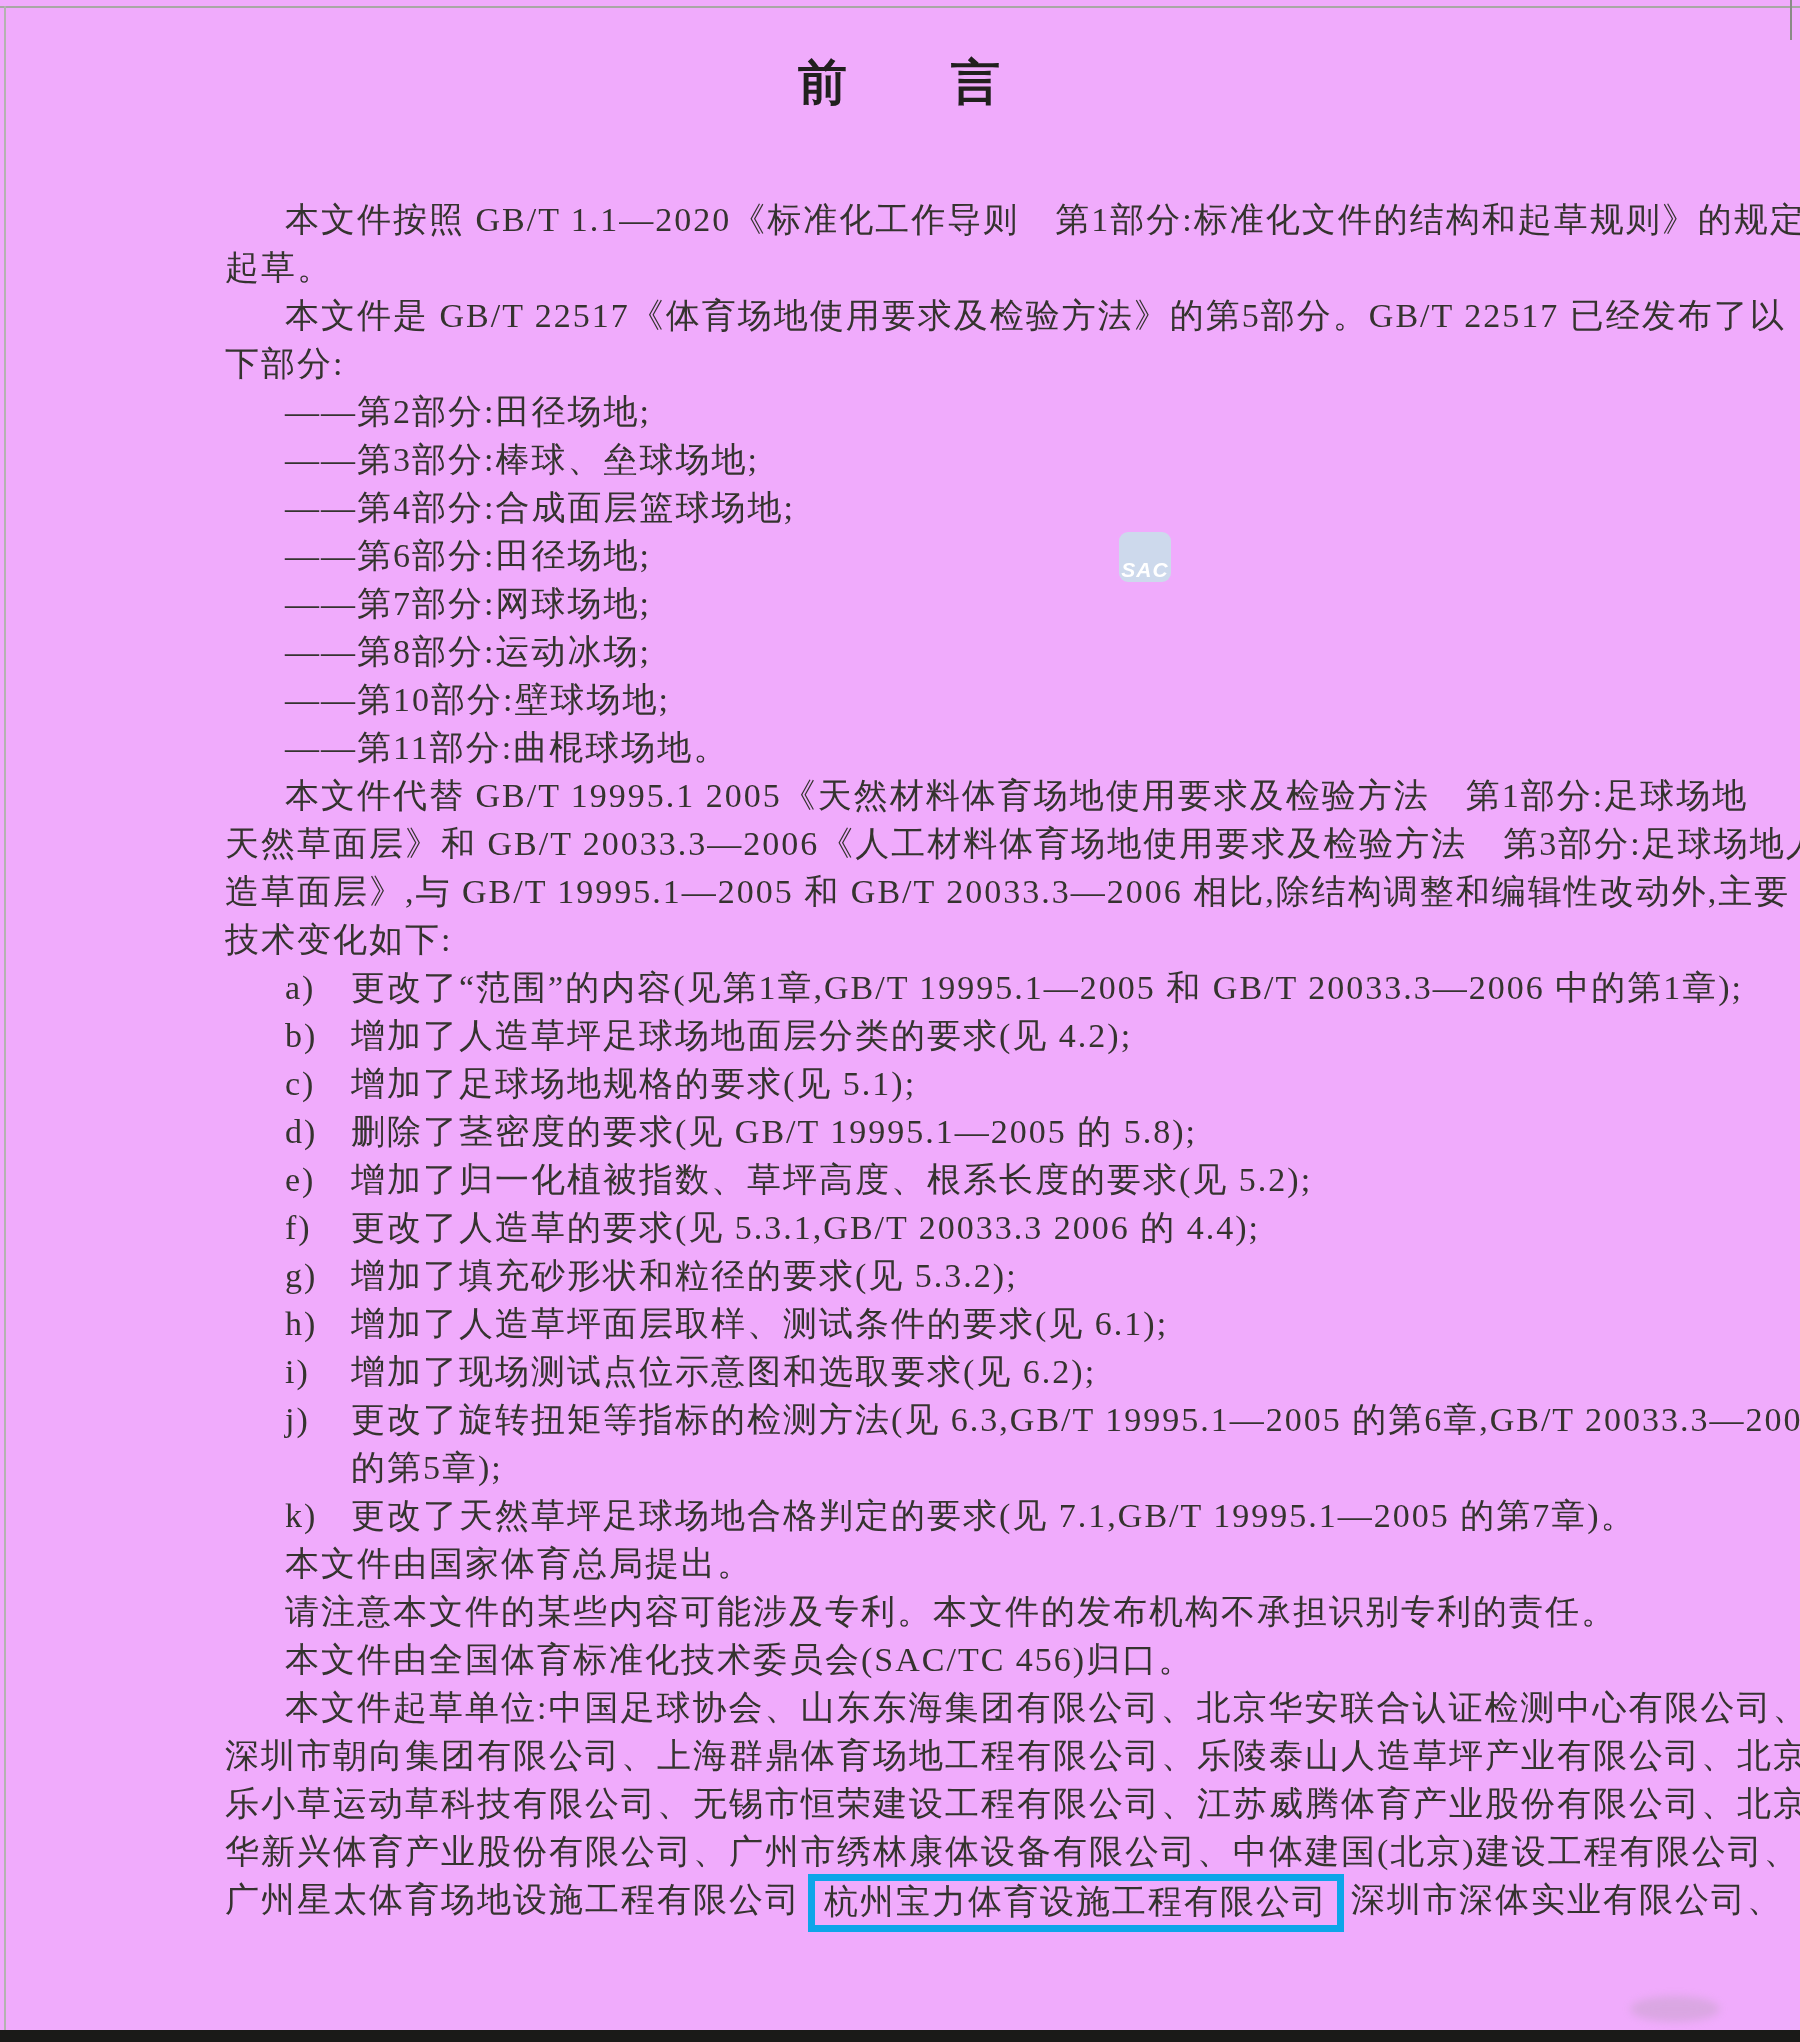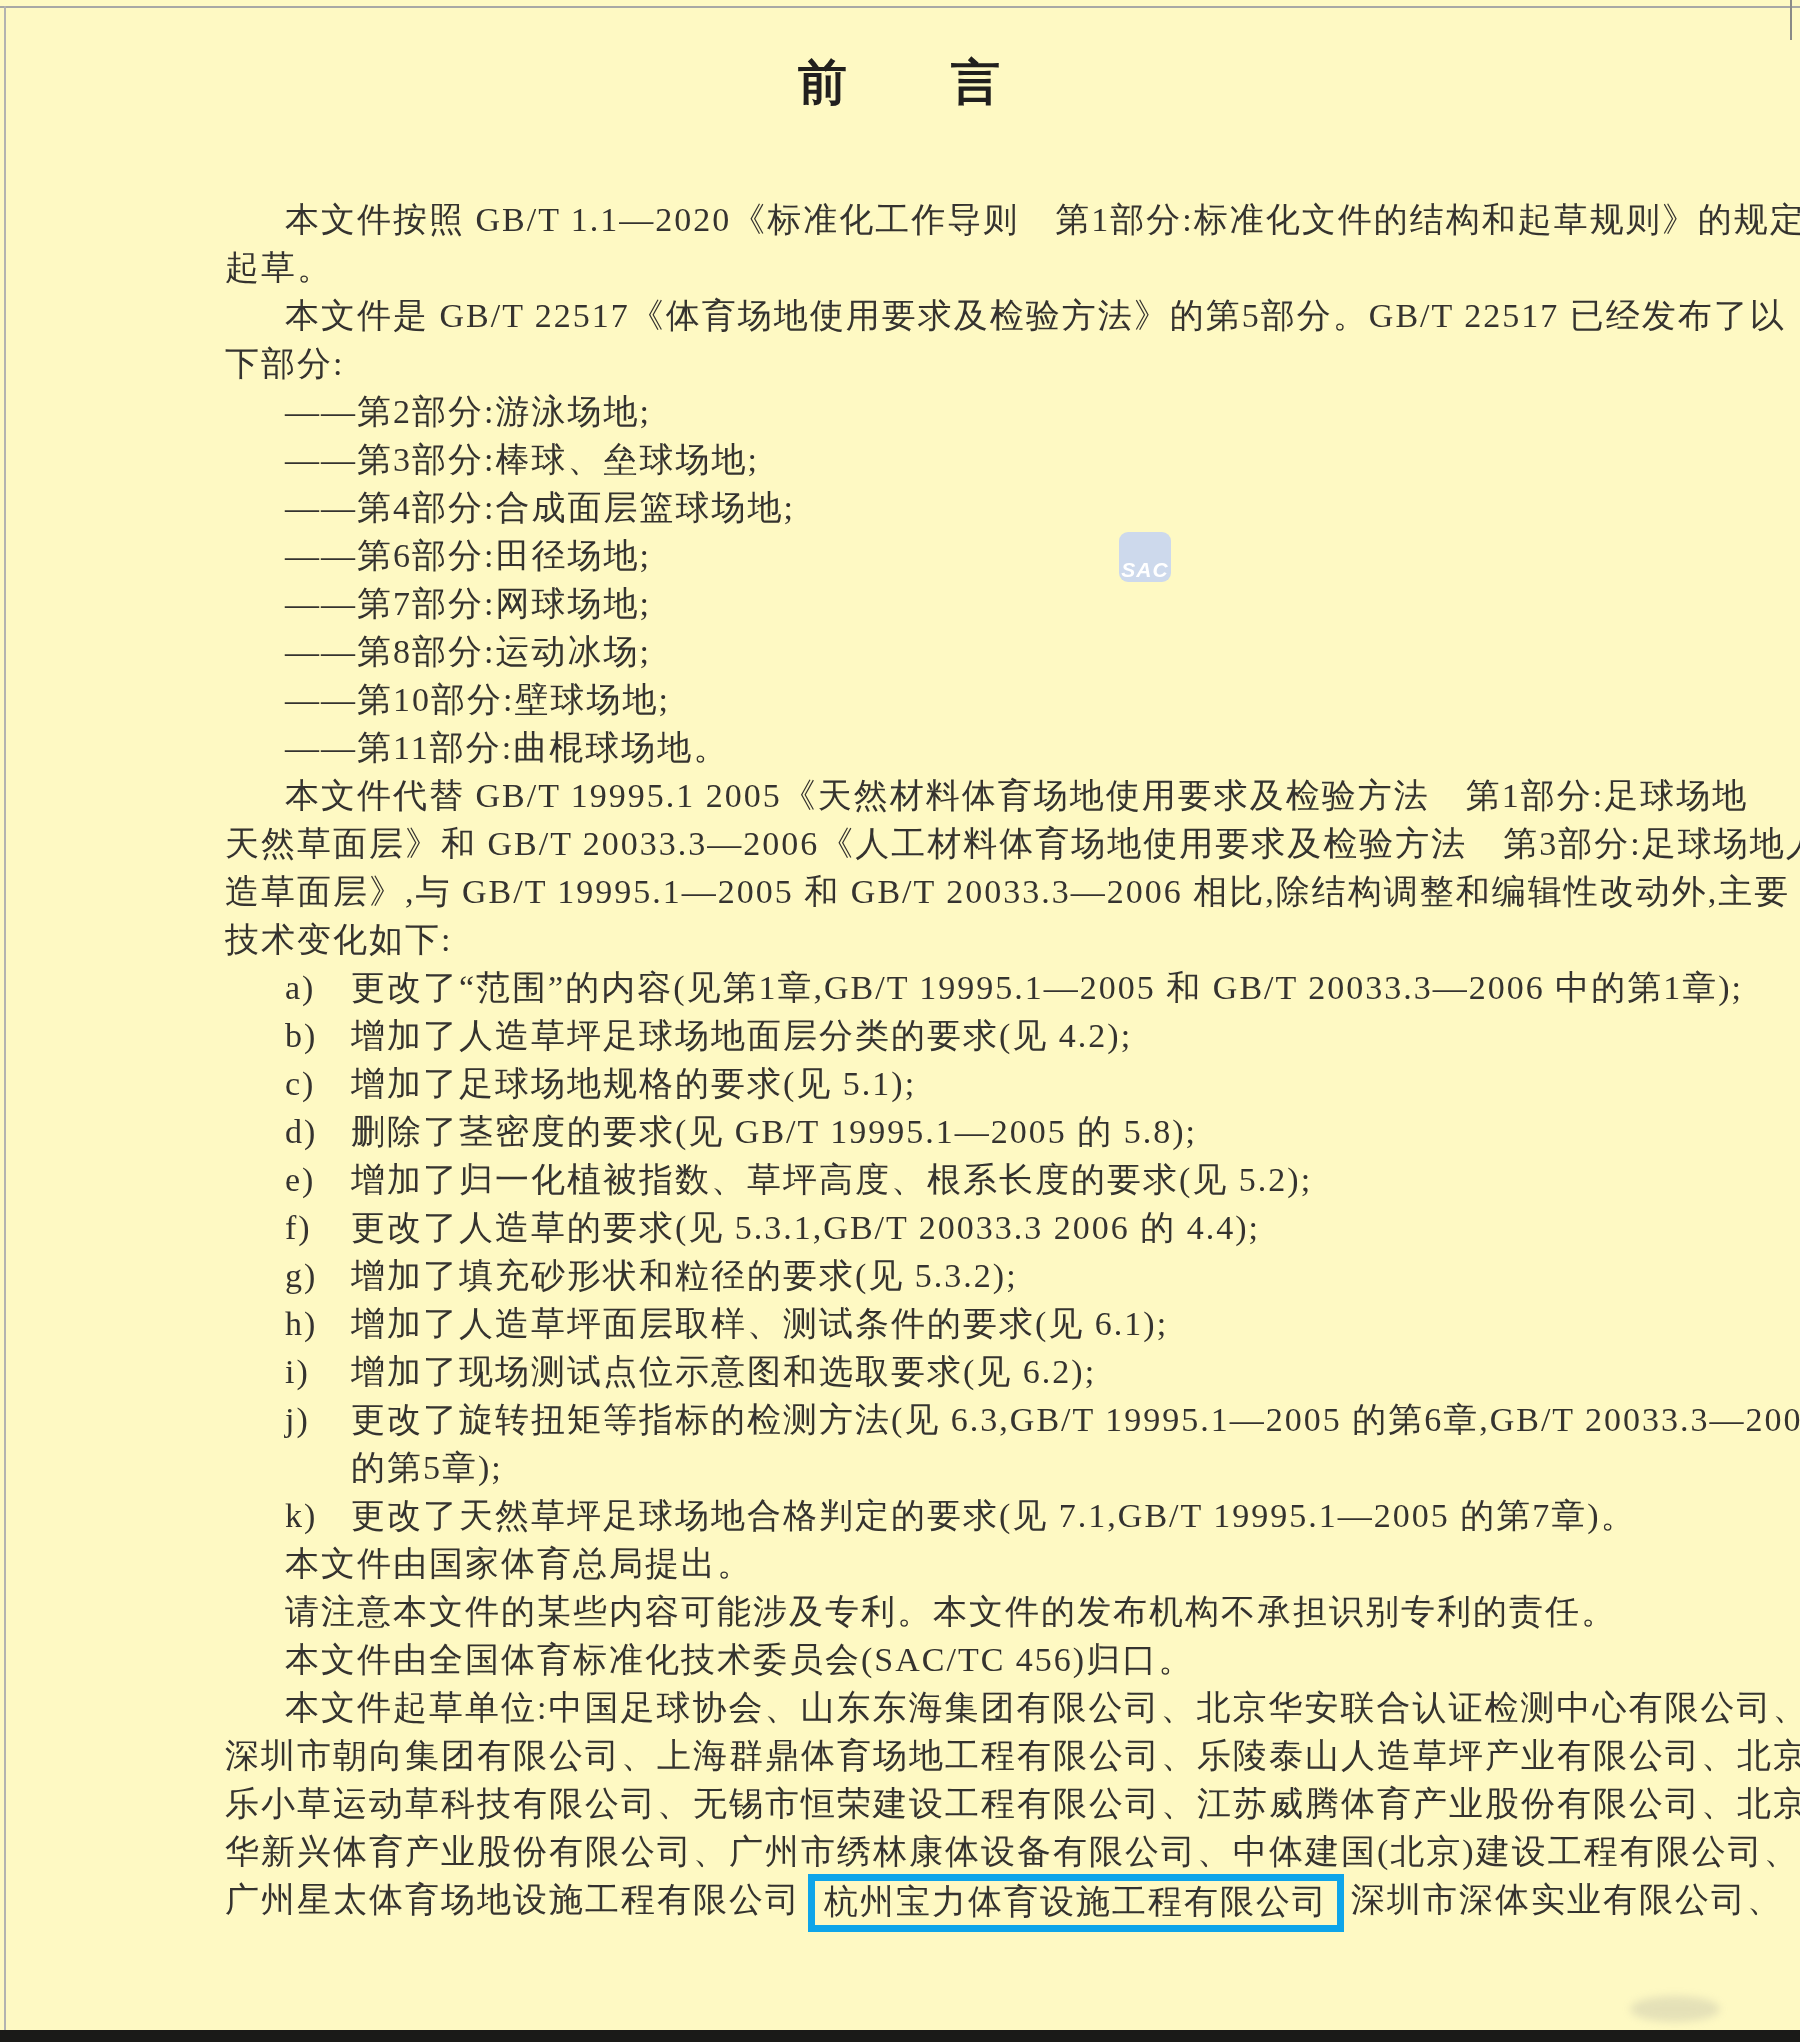--- a/index.html
+++ b/index.html
@@ -1,18 +1,18 @@
 <!DOCTYPE html>
 <html><head>
 <meta charset="utf-8">
 <style>
   html,body{margin:0;padding:0;background:#e8e8e8;}
   .page{
     position:relative;width:1800px;height:2042px;margin:0 auto;
-    background:#fef9c3;overflow:hidden;
+    background:#f0abfc;overflow:hidden;
     font-family:"Liberation Serif",serif;color:#35332f;
   }
   .edge-top{position:absolute;top:6px;left:0;width:100%;height:2px;background:#a8a8a5;}
   .edge-left{position:absolute;top:6px;left:4px;width:2px;height:2036px;background:#b3b3b0;}
   .edge-right{position:absolute;top:0;right:8px;width:2px;height:40px;background:#8a8a88;}
   .bottom-strip{position:absolute;left:0;bottom:0;width:100%;height:12px;background:#1a1a18;}
   .smudge{position:absolute;left:1630px;top:1996px;width:90px;height:26px;background:#9a9a97;opacity:.25;border-radius:50%;filter:blur(4px);}
 
   .title{
     position:absolute;top:50px;left:0;width:100%;text-align:center;
@@ -54,21 +54,21 @@
 
   <div class="watermark">
     <span>SAC</span>
   </div>
 
   <div class="doc-body" id="body-host">
       <div class="line indent"><span class="seg">本文件按照 GB/T 1.1—2020《标准化工作导则　第1部分:标准化文件的结构和起草规则》的规定</span></div>
       <div class="line"><span class="seg">起草。</span></div>
       <div class="line indent"><span class="seg">本文件是 GB/T 22517《体育场地使用要求及检验方法》的第5部分。GB/T 22517 已经发布了以</span></div>
       <div class="line"><span class="seg">下部分:</span></div>
-      <div class="line indent"><span class="seg">——第2部分:游泳场地;</span></div>
+      <div class="line indent"><span class="seg">——第2部分:田径场地;</span></div>
       <div class="line indent"><span class="seg">——第3部分:棒球、垒球场地;</span></div>
       <div class="line indent"><span class="seg">——第4部分:合成面层篮球场地;</span></div>
       <div class="line indent"><span class="seg">——第6部分:田径场地;</span></div>
       <div class="line indent"><span class="seg">——第7部分:网球场地;</span></div>
       <div class="line indent"><span class="seg">——第8部分:运动冰场;</span></div>
       <div class="line indent"><span class="seg">——第10部分:壁球场地;</span></div>
       <div class="line indent"><span class="seg">——第11部分:曲棍球场地。</span></div>
       <div class="line indent"><span class="seg">本文件代替 GB/T 19995.1  2005《天然材料体育场地使用要求及检验方法　第1部分:足球场地</span></div>
       <div class="line"><span class="seg">天然草面层》和 GB/T 20033.3—2006《人工材料体育场地使用要求及检验方法　第3部分:足球场地人</span></div>
       <div class="line"><span class="seg">造草面层》,与 GB/T 19995.1—2005 和 GB/T 20033.3—2006 相比,除结构调整和编辑性改动外,主要</span></div>

